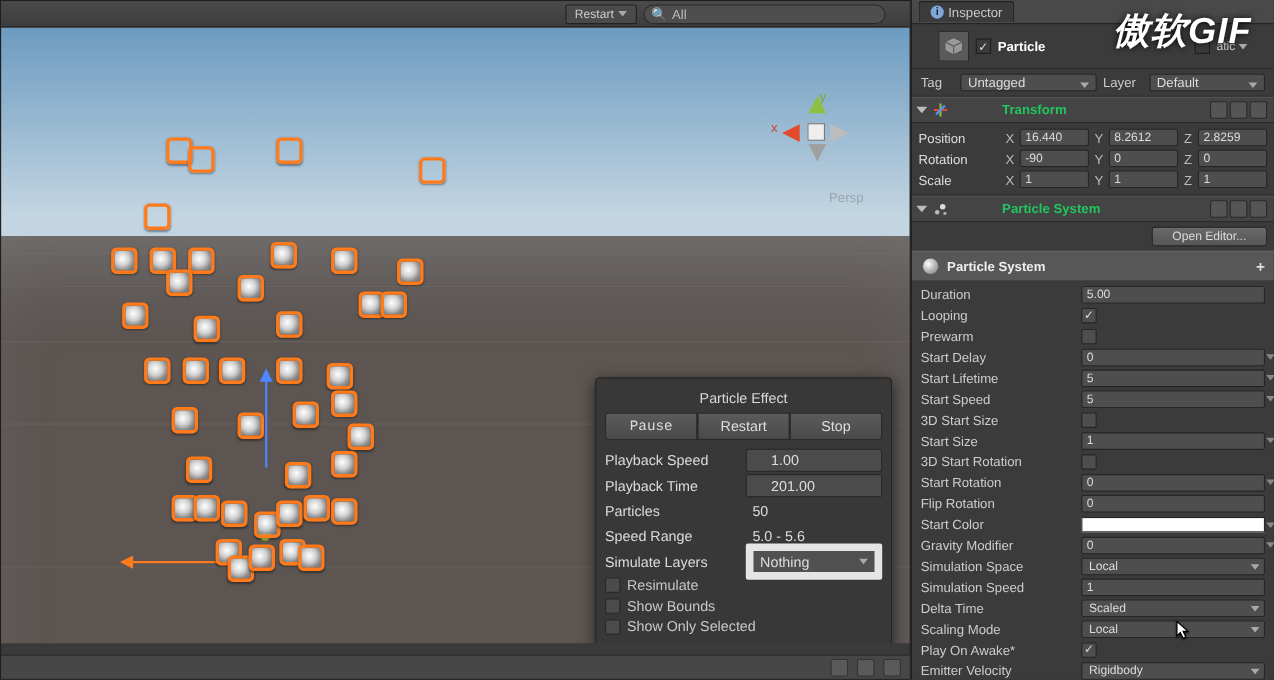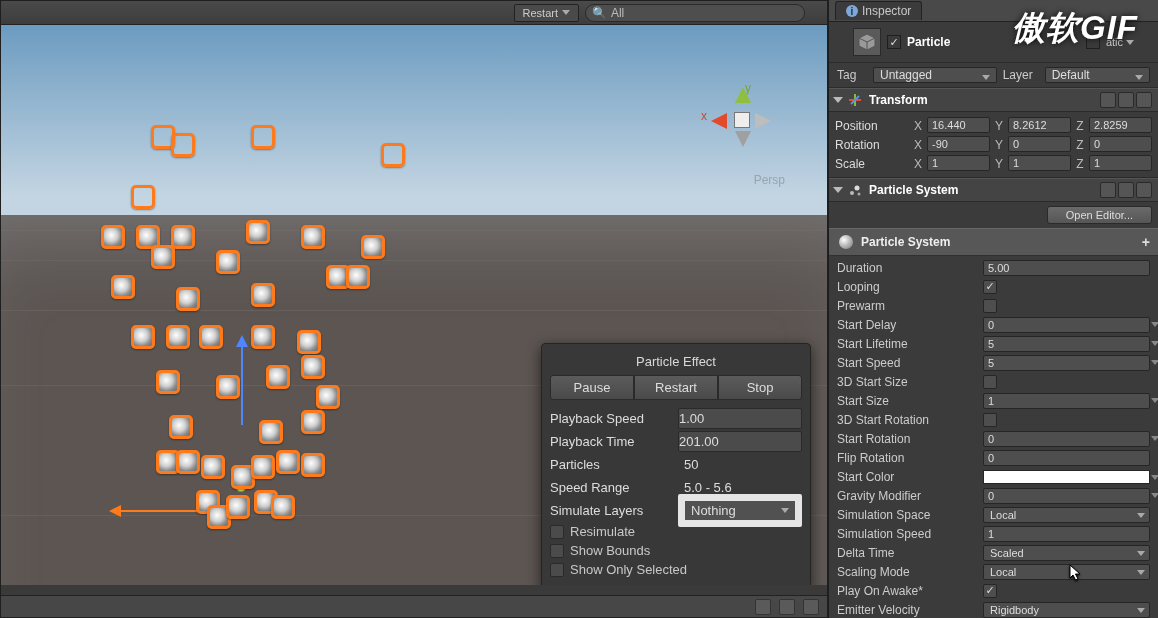--- a/index.html
+++ b/index.html
@@ -47,25 +47,25 @@
   .small-sphere{position:absolute;width:12px;height:12px;border-radius:50%;background:#cde85a;left:114px;top:55px;border:1px solid #7a9a20;}
   
   
   .fx-panel { position:absolute; left:540px; top:318px; width:270px;
               background:rgba(55,55,55,.96); border:1px solid #242424; border-radius:4px;
               box-shadow:0 4px 14px rgba(0,0,0,.6); padding:6px 8px 10px 8px; font-size:13px;}
   .fx-title { text-align:center; padding:4px 0 6px 0; color:#d8d8d8;}
   .fx-btnrow { display:flex; gap:0; margin-bottom:7px;}
   .fx-btn { flex:1; text-align:center; padding:4px 0; background:linear-gradient(#5b5b5b,#4a4a4a);
             border:1px solid #2a2a2a; color:#ddd;}
-  .fx-btn:first-child{border-radius:3px 0 0 3px;}
+  .fx-btn:first-child{border-radius:3px 0 0 3px;font-family:Liberation Mono, monospace;}
   .fx-btn:last-child{border-radius:0 3px 3px 0;}
   .fx-row { display:flex; align-items:center; height:23px;}
   .fx-label { flex:0 0 128px; color:#ddd;}
-  .fx-val { flex:1; background:#4b4b4b; border:1px solid #2a2a2a; padding:2px 0; border-radius:2px; color:#ddd;}
+  .fx-val { flex:1; background:#4b4b4b; border:1px solid #2a2a2a; padding:2px 22px; border-radius:2px; color:#ddd;}
   .fx-ro { flex:1; padding:2px 6px; color:#ddd;}
   .fx-drop { flex:1; background:#515151; border:7px solid #e5e5e5; padding:2px 6px; border-radius:2px; color:#ddd; position:relative;}
   .fx-drop:after{content:"";position:absolute;right:6px;top:7px;border-left:4px solid transparent;border-right:4px solid transparent;border-top:5px solid #aaa;}
   .chk { display:flex; align-items:center; gap:6px; padding:2px 0;}
   .chk-box{width:14px;height:14px;background:#4b4b4b;border:1px solid #2a2a2a;border-radius:2px;}
   
   
   .status { position:absolute; left:0; right:0; bottom:0; height:22px; background:#474747; border-top:1px solid #222; display:flex; align-items:center; padding:0 8px; color:#aaa; gap:8px;}
   .mini-icn{width:16px;height:16px;background:#5a5a5a;border:1px solid #333;border-radius:2px;}
   
@@ -85,21 +85,21 @@
   .static-lbl:after{content:"";border-left:4px solid transparent;border-right:4px solid transparent;border-top:5px solid #aaa;}
   
   .tag-row{display:flex;align-items:center;gap:6px;padding:4px 8px;border-bottom:1px solid #2c2c2c;}
   .tag-lbl{width:30px;color:#ccc;}
   .tag-drop{flex:1;background:#4e4e4e;border:1px solid #262626;padding:0 6px;border-radius:2px;color:#ddd;position:relative;}
   .tag-drop:after{content:"";position:absolute;right:6px;top:7px;border-left:4px solid transparent;border-right:4px solid transparent;border-top:5px solid #aaa;}
   
   .comp-hdr{display:flex;align-items:center;gap:6px;padding:3px 6px;background:#444;border-top:1px solid #555;border-bottom:1px solid #2a2a2a;}
   .fold{width:0;height:0;border-top:5px solid transparent;border-bottom:5px solid transparent;border-left:6px solid #bbb;transform:rotate(90deg);}
   .comp-ico{width:16px;height:16px;display:flex;align-items:center;justify-content:center;}
-  .comp-title{flex:1;font-weight:bold;color:#ffffff;}
+  .comp-title{flex:1;font-weight:bold;color:#22c55e;margin-left:42px;}
   .hdr-btns{display:flex;gap:2px;}
   .hdr-btn{width:16px;height:16px;background:#555;border:1px solid #2a2a2a;border-radius:2px;}
   
   .xform{padding:2px 6px 6px 6px;border-bottom:1px solid #2a2a2a;}
   .xrow{display:flex;align-items:flex-end;height:19px;gap:3px;}
   .xlabel{flex:0 0 74px;color:#ddd;}
   .ax{width:12px;color:#bbb;text-align:center;}
   .xval{flex:1;background:#4e4e4e;border:1px solid #262626;padding:1px 4px;color:#ddd;border-radius:2px;font-size:11px;}
   
   .open-editor-row{display:flex;justify-content:flex-end;padding:4px 6px;}

